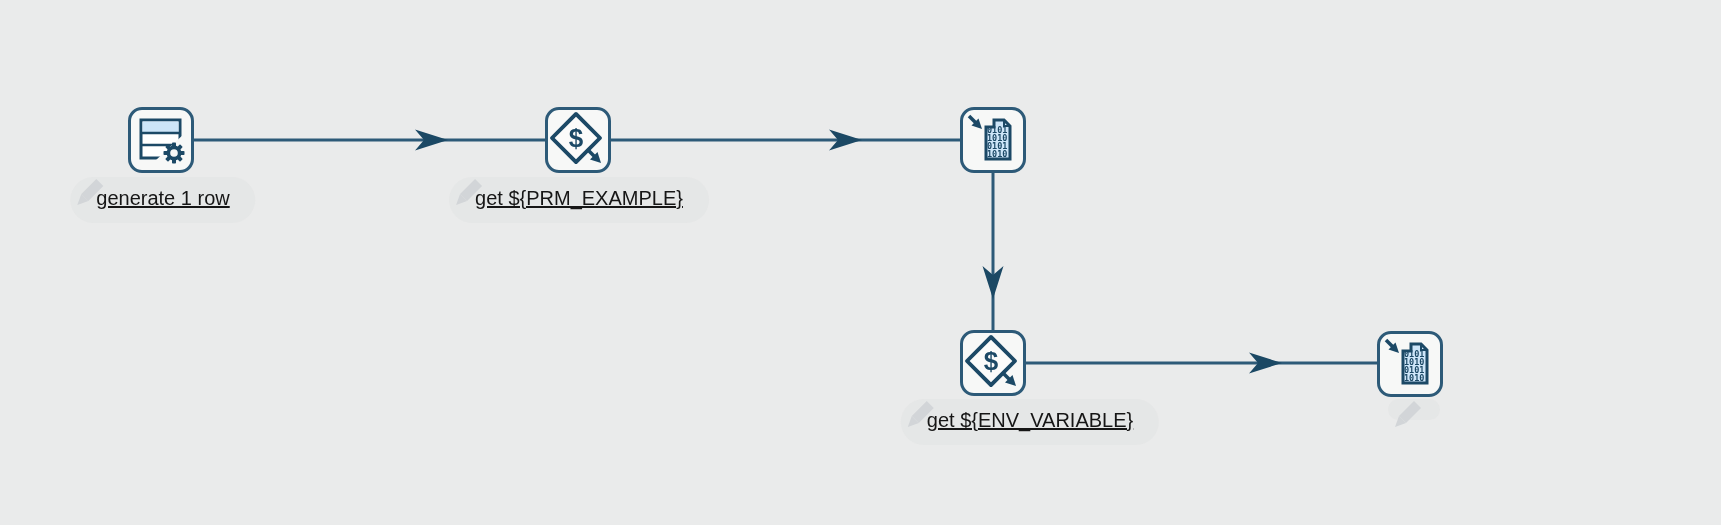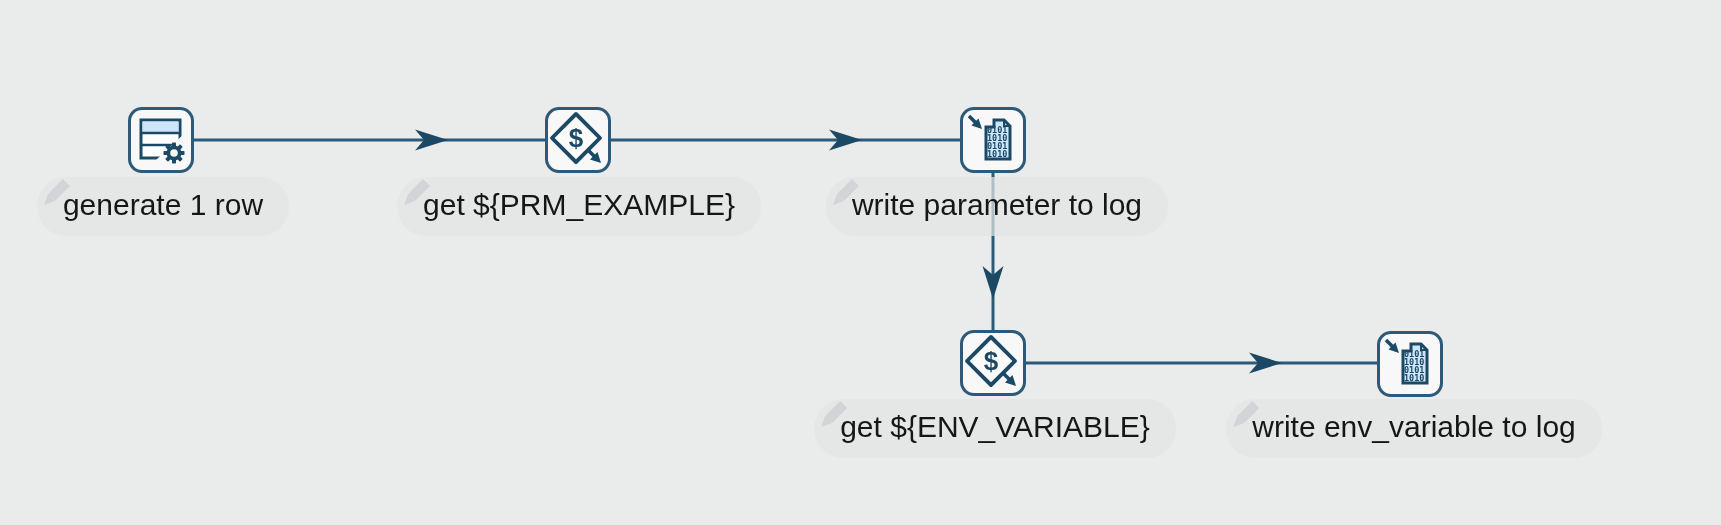--- a/index.html
+++ b/index.html
@@ -29,23 +29,23 @@
     background:var(--node-background);
     border:3.5px solid var(--node-border);
     border-radius:14px;z-index:3;
   }
   .node svg{position:absolute;left:-3.5px;top:-3.5px;}
   .pill{
     position:absolute;transform:translateX(-50%);
     background:rgba(227,228,228,0.72);
     border-radius:29px;
     padding:9px 26px 12px 26px;
-    font-size:30px;line-height:1.25;
+    font-size:20px;line-height:1.25;
     color:var(--label-text);
-    white-space:nowrap;z-index:2;
+    white-space:nowrap;z-index:2;text-decoration:underline;
   }
   .pill .pencil{position:absolute;left:6px;top:-1px;}
   .row1{top:177px;}
   .row2{top:399px;}
 </style>
 </head>
 <body>
 
 <div class="canvas">
 
@@ -160,43 +160,33 @@
   <div class="pill row1" style="left:579px">
     <svg class="pencil" width="32" height="32" viewBox="0 0 32 32">
       <g fill="var(--pencil)">
         <polygon points="20,3 27,10 12,25 5,18"></polygon>
         <polygon points="5,18 12,25 1,29"></polygon>
       </g>
     </svg>
     <span>get ${PRM_EXAMPLE}</span>
   </div>
 
-  <div class="pill row1" style="left:997px">
-    <svg class="pencil" width="32" height="32" viewBox="0 0 32 32">
-      <g fill="var(--pencil)">
-        <polygon points="20,3 27,10 12,25 5,18"></polygon>
-        <polygon points="5,18 12,25 1,29"></polygon>
-      </g>
-    </svg>
-    <span>write parameter to log</span>
-  </div>
 
-  <div class="pill row2" style="left:995px">
+  <div class="pill row2" style="left:1030px">
     <svg class="pencil" width="32" height="32" viewBox="0 0 32 32">
       <g fill="var(--pencil)">
         <polygon points="20,3 27,10 12,25 5,18"></polygon>
         <polygon points="5,18 12,25 1,29"></polygon>
       </g>
     </svg>
     <span>get ${ENV_VARIABLE}</span>
   </div>
 
   <div class="pill row2" style="left:1414px">
     <svg class="pencil" width="32" height="32" viewBox="0 0 32 32">
       <g fill="var(--pencil)">
         <polygon points="20,3 27,10 12,25 5,18"></polygon>
         <polygon points="5,18 12,25 1,29"></polygon>
       </g>
     </svg>
-    <span>write env_variable to log</span>
   </div>
 
 </div>
 
 </body></html>

